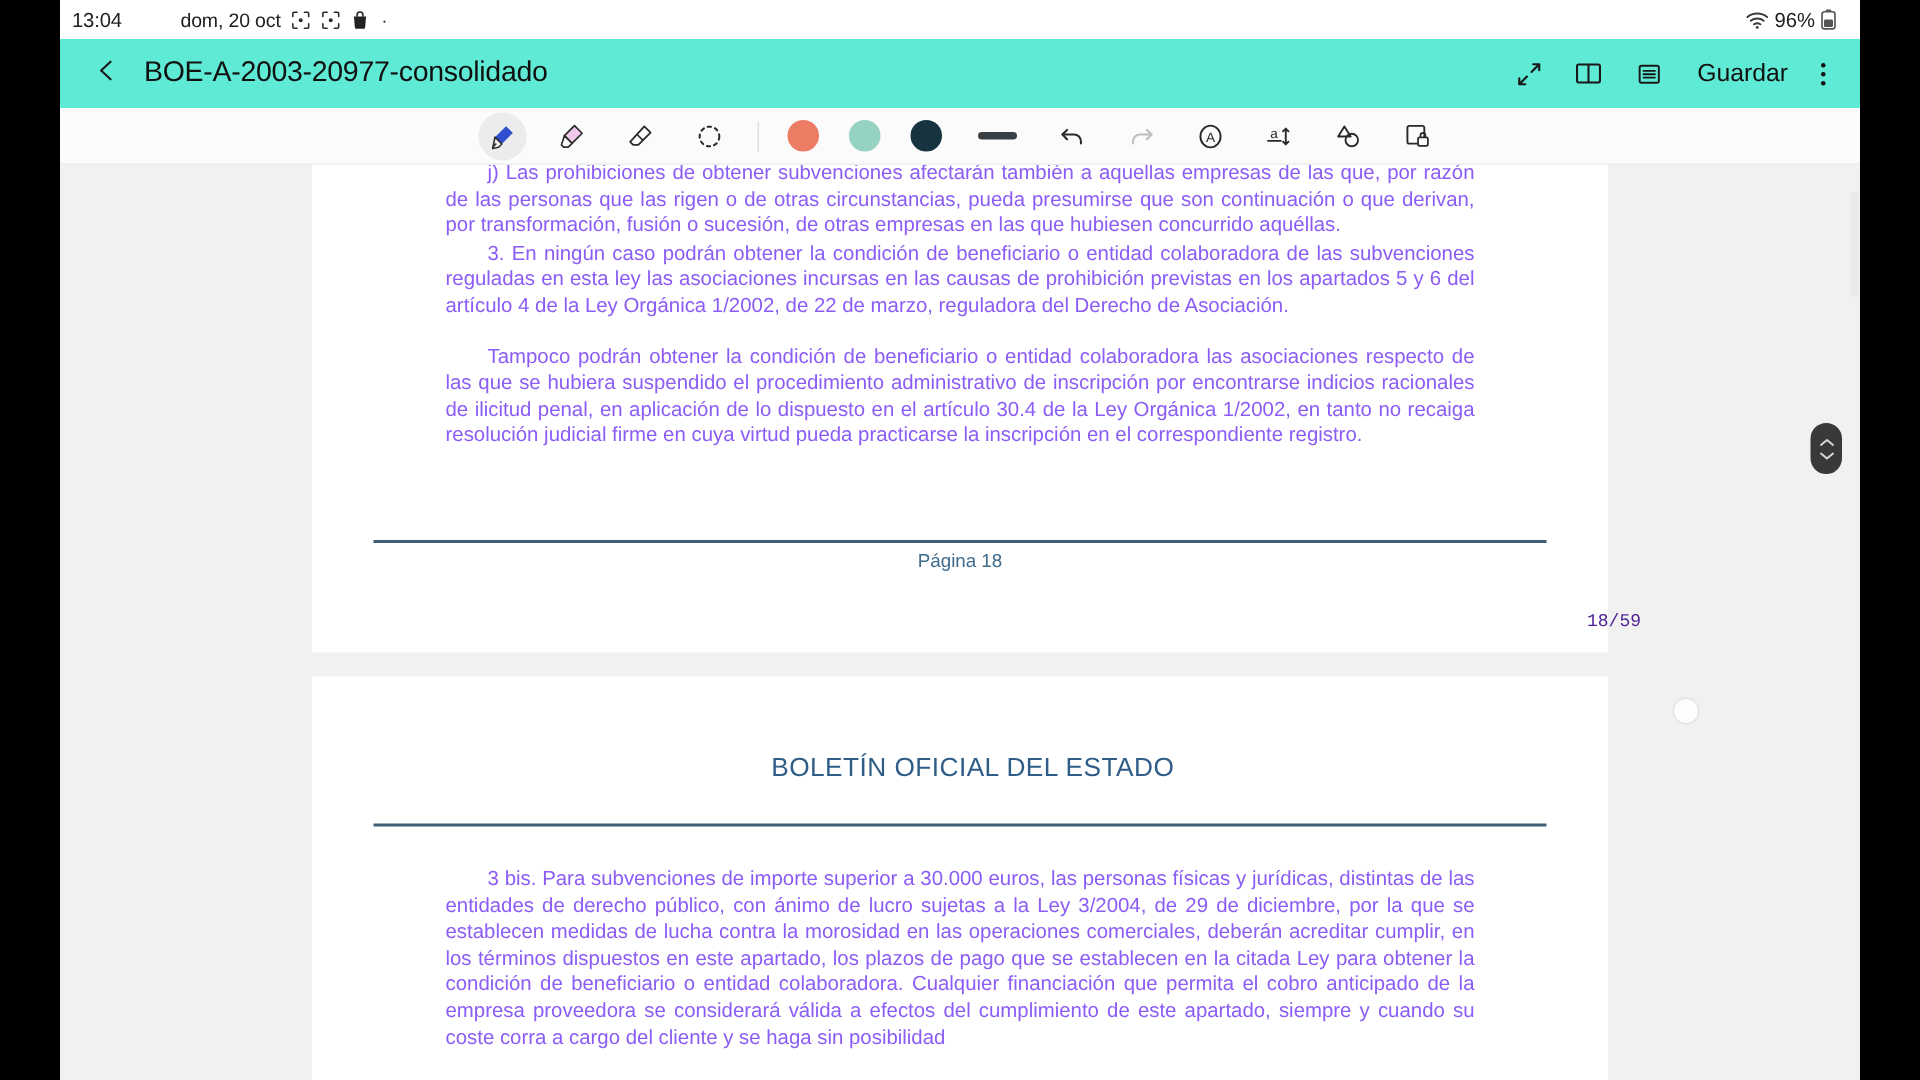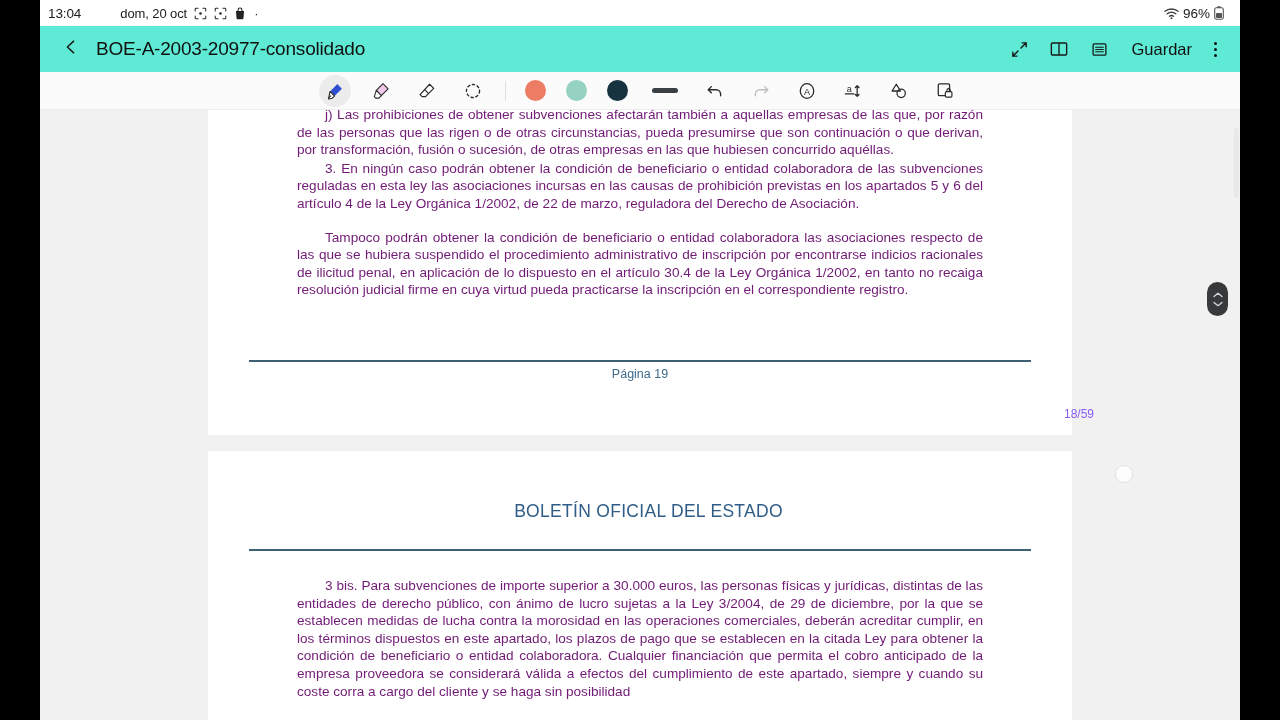--- a/index.html
+++ b/index.html
@@ -146,21 +146,21 @@
 
   .page-inner {
     position: absolute;
     left: 0; right: 0;
     padding: 0 89px;
   }
   p.body {
     font-family: "Liberation Sans", sans-serif;
     font-size: 13.6px;
     line-height: 17.6px;
-    color: #701a75;
+    color: #8b5cf6;
     text-align: justify;
     text-indent: 28px;
     margin: 0;
   }
   p.body + p.body { margin-top: 16px; }
 
   .footer-rule {
     position: absolute;
     left: 41px; right: 41px;
     height: 2px;
@@ -169,21 +169,22 @@
   .page-label {
     position: absolute;
     left: 0; right: 0;
     text-align: center;
     font-size: 12.5px;
     color: #3f6b8c;
   }
   .page-count {
     position: absolute;
     font-size: 12px;
-    color: #8b5cf6;
+    color: #4c1d95;
+    font-family: Liberation Mono, monospace;
   }
 
   .boe-head {
     position: absolute;
     left: 0; right: 0;
     text-align: center;
   }
   .boe-title {
     font-size: 17.5px;
     color: #2f5d87;
@@ -409,21 +410,21 @@
 
     <div id="docarea">
 
       <div class="page" id="page-18">
         <div class="page-inner" style="top:108px;">
           <p class="body">j) Las prohibiciones de obtener subvenciones afectarán también a aquellas empresas de las que, por razón de las personas que las rigen o de otras circunstancias, pueda presumirse que son continuación o que derivan, por transformación, fusión o sucesión, de otras empresas en las que hubiesen concurrido aquéllas.</p>
           <p class="body" style="margin-top:1px;">3. En ningún caso podrán obtener la condición de beneficiario o entidad colaboradora de las subvenciones reguladas en esta ley las asociaciones incursas en las causas de prohibición previstas en los apartados 5 y 6 del artículo 4 de la Ley Orgánica 1/2002, de 22 de marzo, reguladora del Derecho de Asociación.</p>
           <p class="body">Tampoco podrán obtener la condición de beneficiario o entidad colaboradora las asociaciones respecto de las que se hubiera suspendido el procedimiento administrativo de inscripción por encontrarse indicios racionales de ilicitud penal, en aplicación de lo dispuesto en el artículo 30.4 de la Ley Orgánica 1/2002, en tanto no recaiga resolución judicial firme en cuya virtud pueda practicarse la inscripción en el correspondiente registro.</p>
         </div>
         <div class="footer-rule" style="top:362px;"></div>
-        <div class="page-label" style="top:369px;">Página 19</div>
+        <div class="page-label" style="top:369px;">Página 18</div>
         <div class="page-count" style="top:409px; right:-22px;">18/59</div>
       </div>
 
       <div class="page" id="page-19">
         <div class="boe-head" style="top:50px;padding-left:17px;">
           <div class="boe-title">BOLETÍN OFICIAL DEL ESTADO</div>
         </div>
         <div class="boe-rule" style="top:98px;"></div>
         <div class="page-inner" style="top:126px;">
           <p class="body">3 bis. Para subvenciones de importe superior a 30.000 euros, las personas físicas y jurídicas, distintas de las entidades de derecho público, con ánimo de lucro sujetas a la Ley 3/2004, de 29 de diciembre, por la que se establecen medidas de lucha contra la morosidad en las operaciones comerciales, deberán acreditar cumplir, en los términos dispuestos en este apartado, los plazos de pago que se establecen en la citada Ley para obtener la condición de beneficiario o entidad colaboradora. Cualquier financiación que permita el cobro anticipado de la empresa proveedora se considerará válida a efectos del cumplimiento de este apartado, siempre y cuando su coste corra a cargo del cliente y se haga sin posibilidad</p>

